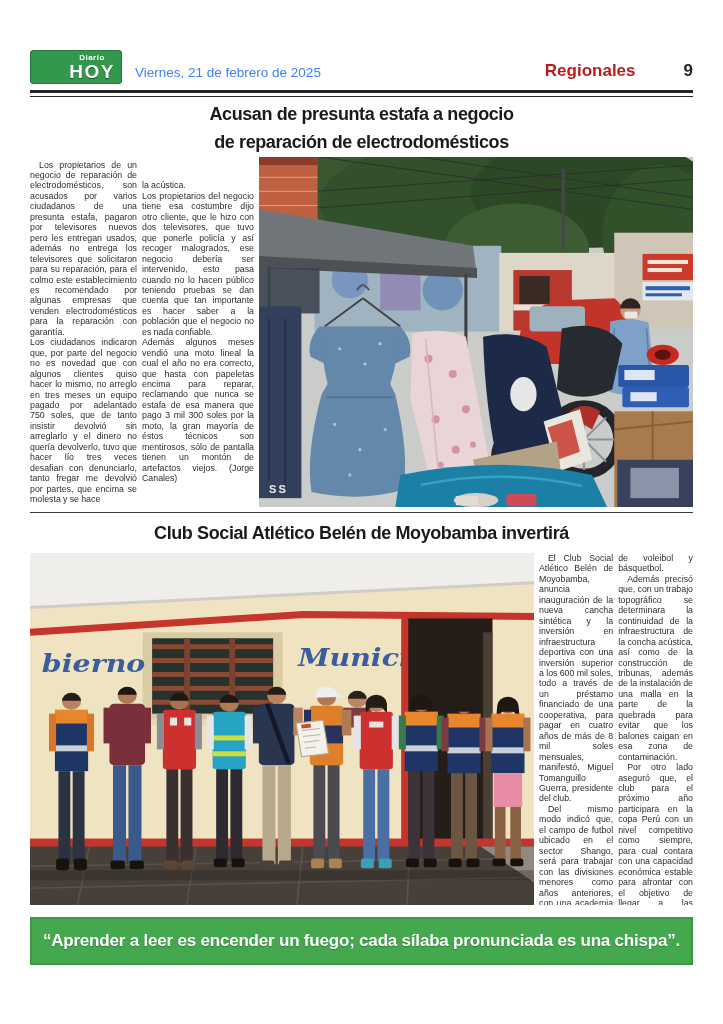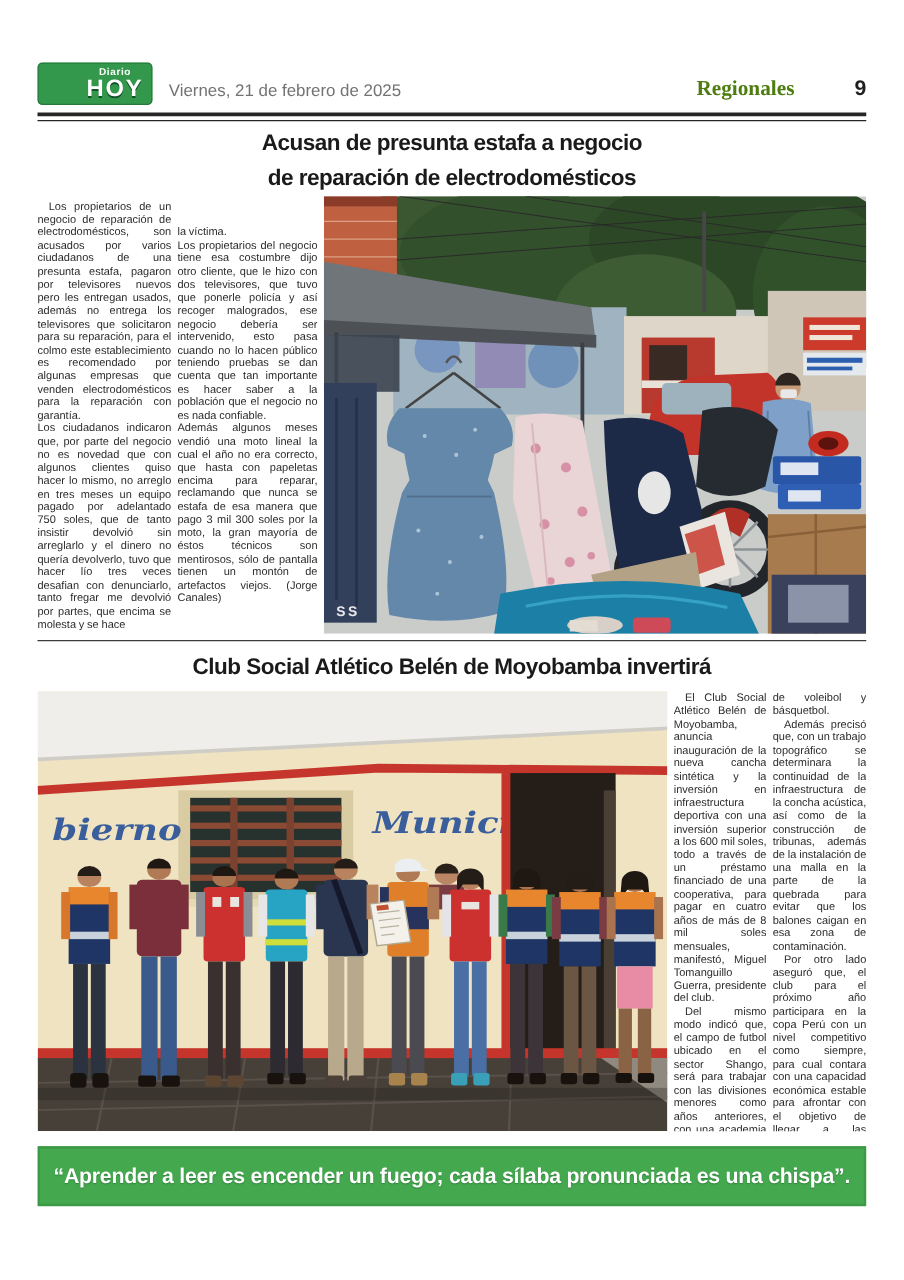--- a/index.html
+++ b/index.html
@@ -5,23 +5,23 @@
   html,body{margin:0;padding:0;background:#ffffff;}
   body{width:723px;height:1024px;overflow:hidden;font-family:"Liberation Sans",sans-serif;position:relative;}
   .page{position:absolute;inset:0;padding:0 30px;box-sizing:border-box;}
 
   
   .hdr{padding-top:48px;display:flex;align-items:flex-end;height:84px;box-sizing:border-box;}
   .logo{width:60px;height:34px;background:#33984b;border-radius:4px;color:#fff;text-align:center;
         display:flex;flex-direction:column;justify-content:center;line-height:1;box-shadow:inset 0 0 0 1px #27793b;padding-left:32px;}
   .logo-top{font-size:8px;font-weight:bold;letter-spacing:.5px;}
   .logo-main{font-size:19px;font-weight:bold;letter-spacing:1.5px;text-shadow:0 1px 0 #14502a;}
-  .hdr-date{margin-left:13px;font-size:13.5px;color:#737373;padding-bottom:4px;}
+  .hdr-date{margin-left:13px;font-size:13.5px;color:#3b82f6;padding-bottom:4px;}
   .hdr-right{margin-left:auto;display:flex;align-items:flex-end;padding-bottom:3px;}
-  .hdr-section{font-size:17px;font-weight:bold;color:#4d7c0f;font-family:Liberation Serif, serif;}
+  .hdr-section{font-size:17px;font-weight:bold;color:#b91c1c;}
   .hdr-page{font-size:17px;font-weight:bold;color:#1f1f1f;margin-left:48px;}
   .rule{margin-top:6px;border-top:3px solid #262626;border-bottom:1.5px solid #262626;height:3px;}
 
   
   .headline{margin-top:3px;text-align:center;font-weight:bold;color:#1a1a1a;font-size:18px;line-height:28px;letter-spacing:-.4px;}
 
   
   .a-body{display:flex;gap:5px;margin-top:5px;}
   .a1-body{height:342px;align-items:center;}
   .a2-body{height:352px;margin-top:6px;}
@@ -66,21 +66,21 @@
     <div class="headline">
       <div>Acusan de presunta estafa a negocio</div>
       <div>de reparación de electrodomésticos</div>
     </div>
     <div class="a-body a1-body">
       <div class="col c1">
         <p class="indent">Los propietarios de un negocio de reparación de electrodomésticos, son acusados por varios ciudadanos de una presunta estafa, pagaron por televisores nuevos pero les entregan usados, además no entrega los televisores que solicitaron para su reparación, para el colmo este establecimiento es recomendado por algunas empresas que venden electrodomésticos para la reparación con garantía.</p>
         <p>Los ciudadanos indicaron que,  por parte del negocio no es novedad que con algunos clientes quiso hacer lo mismo, no arreglo en tres meses un equipo pagado por adelantado 750 soles, que de tanto insistir devolvió sin arreglarlo y el dinero no quería devolverlo, tuvo que hacer lío tres veces desafian con denunciarlo, tanto fregar me devolvió por partes, que encima se molesta y se hace</p>
       </div>
       <div class="col c2">
-        <p>la víctima.</p>
+        <p>la acústica.</p>
         <p>Los propietarios del negocio tiene esa costumbre dijo otro cliente, que le hizo con dos televisores, que tuvo que ponerle policía y así recoger malogrados, ese negocio debería ser intervenido, esto pasa cuando no lo hacen público teniendo pruebas se dan cuenta que tan importante es hacer saber a la población que el negocio no es nada confiable.</p>
         <p>Además algunos meses vendió una moto lineal la cual el año no era correcto, que hasta con papeletas encima para reparar, reclamando que nunca se estafa de esa manera que pago 3 mil 300 soles por la moto, la gran mayoría de éstos técnicos son mentirosos, sólo de pantalla tienen un montón de artefactos viejos.   (Jorge Canales)</p>
       </div>
       <figure class="photo">
         <svg viewBox="0 0 430 347" preserveAspectRatio="none">
           <rect x="0" y="0" width="430" height="347" fill="#c9ccc9"></rect>
           <g>
             <ellipse cx="120" cy="30" rx="95" ry="48" fill="#3a5731"></ellipse>
             <ellipse cx="210" cy="45" rx="150" ry="62" fill="#33502c"></ellipse>
             <ellipse cx="330" cy="35" rx="120" ry="55" fill="#2c4726"></ellipse>

